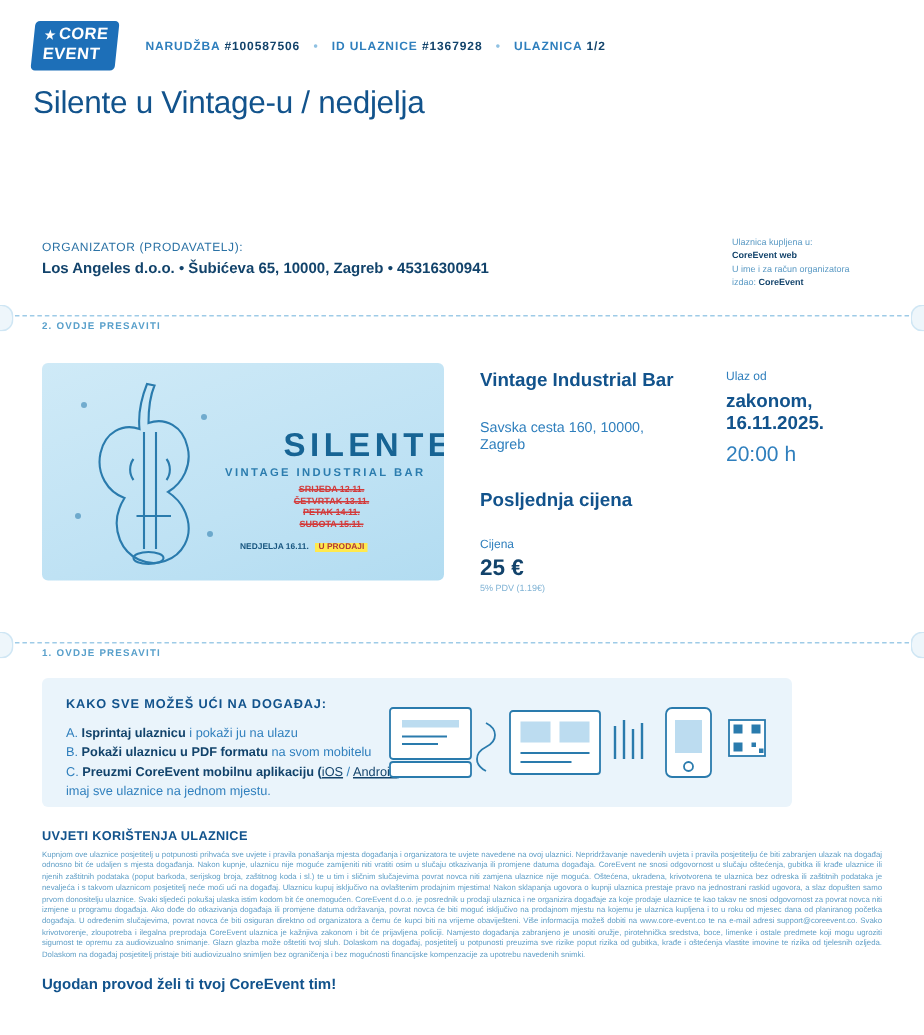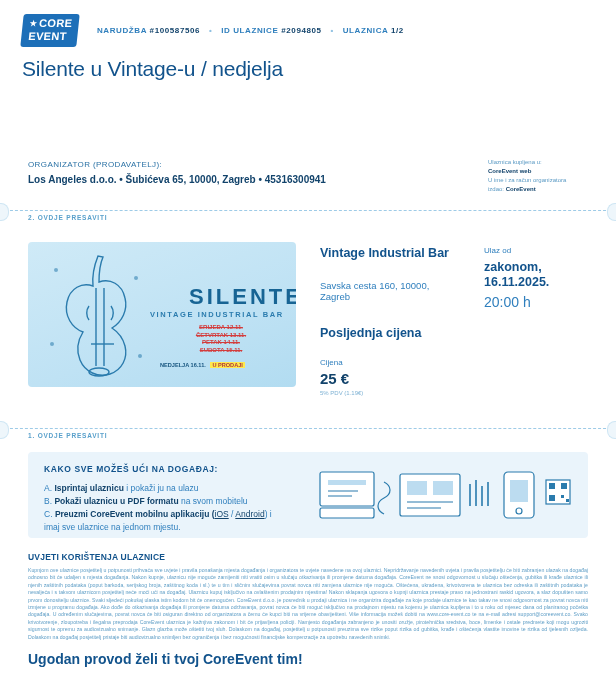--- a/index.html
+++ b/index.html
@@ -260,21 +260,21 @@
     margin-top: 4px;
     font-size: 14px;
     color: #2f7fbd;
   }
 
   
   .panel {
     position: absolute;
     left: 28px;
     top: 452px;
-    width: 560px;
+    width: 500px;
     height: 86px;
     background: #eaf4fb;
     border-radius: 4px;
   }
   .panel .head {
     position: absolute;
     left: 16px;
     top: 12px;
     font-size: 8.5px;
     font-weight: bold;
@@ -318,41 +318,41 @@
   }
   .terms p {
     margin: 0;
     font-size: 5.2px;
     line-height: 7.4px;
     color: #5f9ec6;
     text-align: justify;
   }
   .terms .closing {
     margin-top: 10px;
-    font-size: 14px;
+    font-size: 10px;
     font-weight: bold;
     color: #12538c;
   }
 </style>
 </head>
 <body>
 
 <div class="ticket">
 
   <div class="header">
     <div class="logo">
       <span class="l1"><span class="star">★</span><span>CORE</span></span>
       <span class="l2">EVENT</span>
     </div>
     <div class="meta">
       <span>NARUDŽBA</span>
       <b>#100587506</b>
       <span class="sep">•</span>
       <span>ID ULAZNICE</span>
-      <b>#2094805</b>
+      <b>#1367928</b>
       <span class="sep">•</span>
       <span>ULAZNICA</span>
       <b>1/2</b>
     </div>
     <h1 class="title">Silente u Vintage-u / nedjelja</h1>
   </div>
 
   <div class="organizer">
     <div class="lbl">ORGANIZATOR (PRODAVATELJ):</div>
     <div class="val">Los Angeles d.o.o. • Šubićeva 65, 10000, Zagreb • 45316300941</div>

